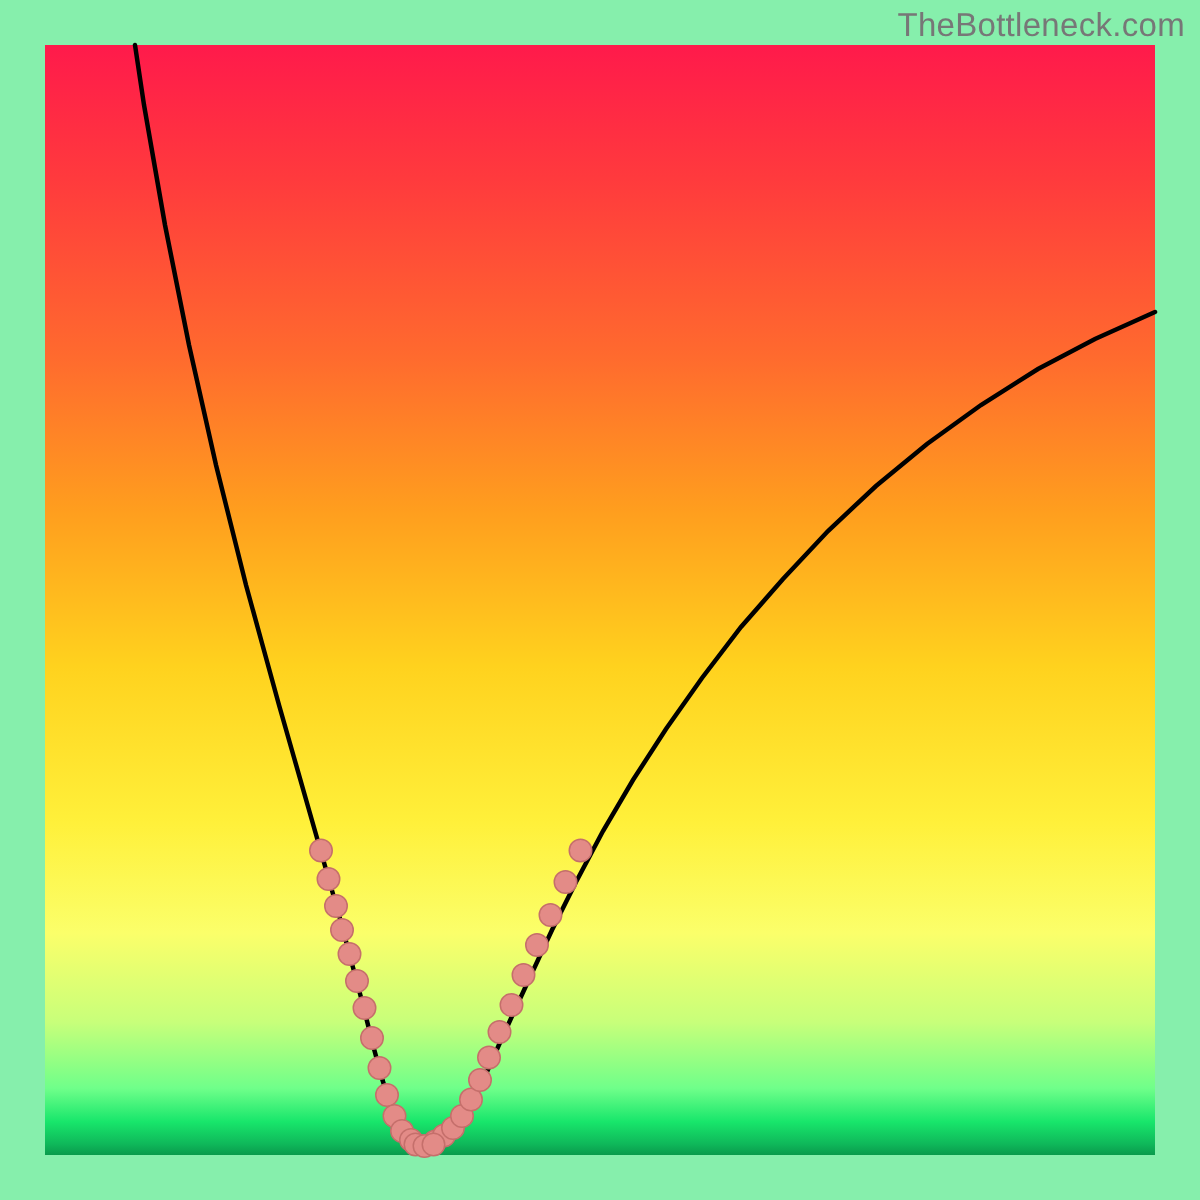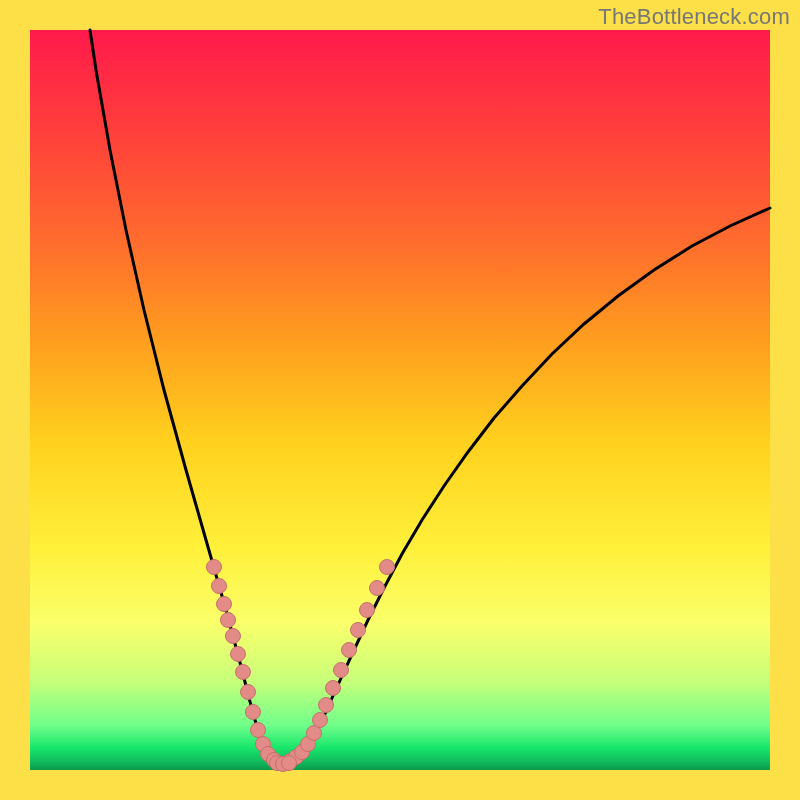--- a/index.html
+++ b/index.html
@@ -7,21 +7,21 @@
     padding: 0;
     width: 800px;
     height: 800px;
     background: #000;
     overflow: hidden;
     font-family: Arial, Helvetica, sans-serif;
   }
   .frame {
     position: absolute;
     inset: 0;
-    background: #fde047;
+    background: #86efac;
   }
   .plot-area {
     position: absolute;
     left: 30px;
     top: 30px;
     width: 740px;
     height: 740px;
     background: linear-gradient(
       to bottom,
       #ff1a4b 0%,

